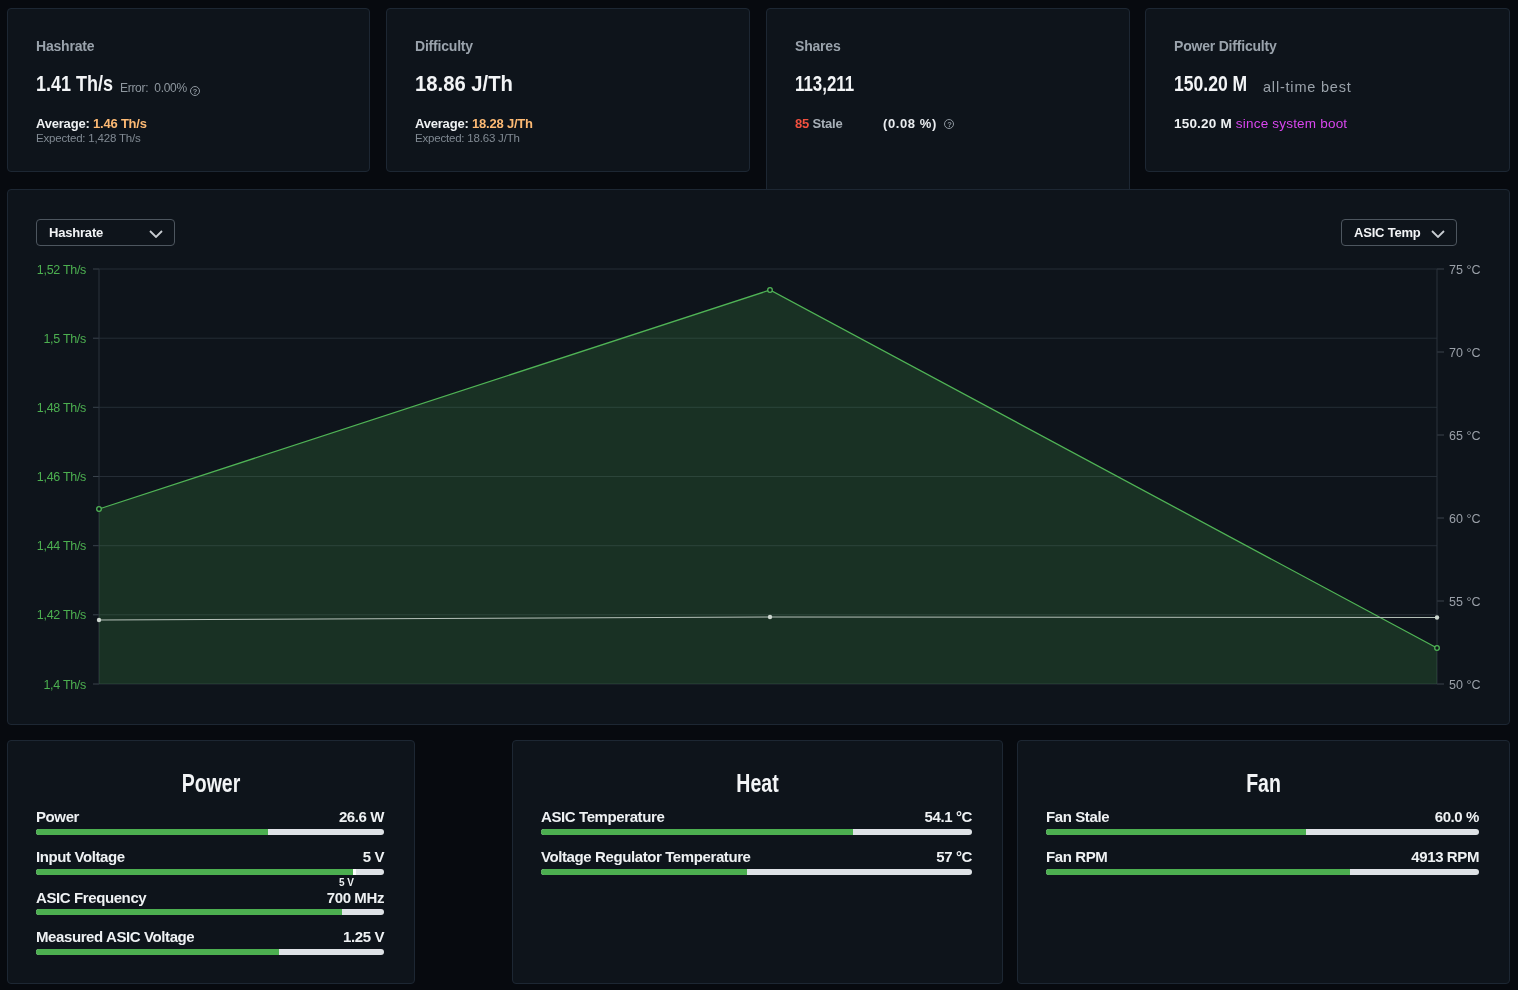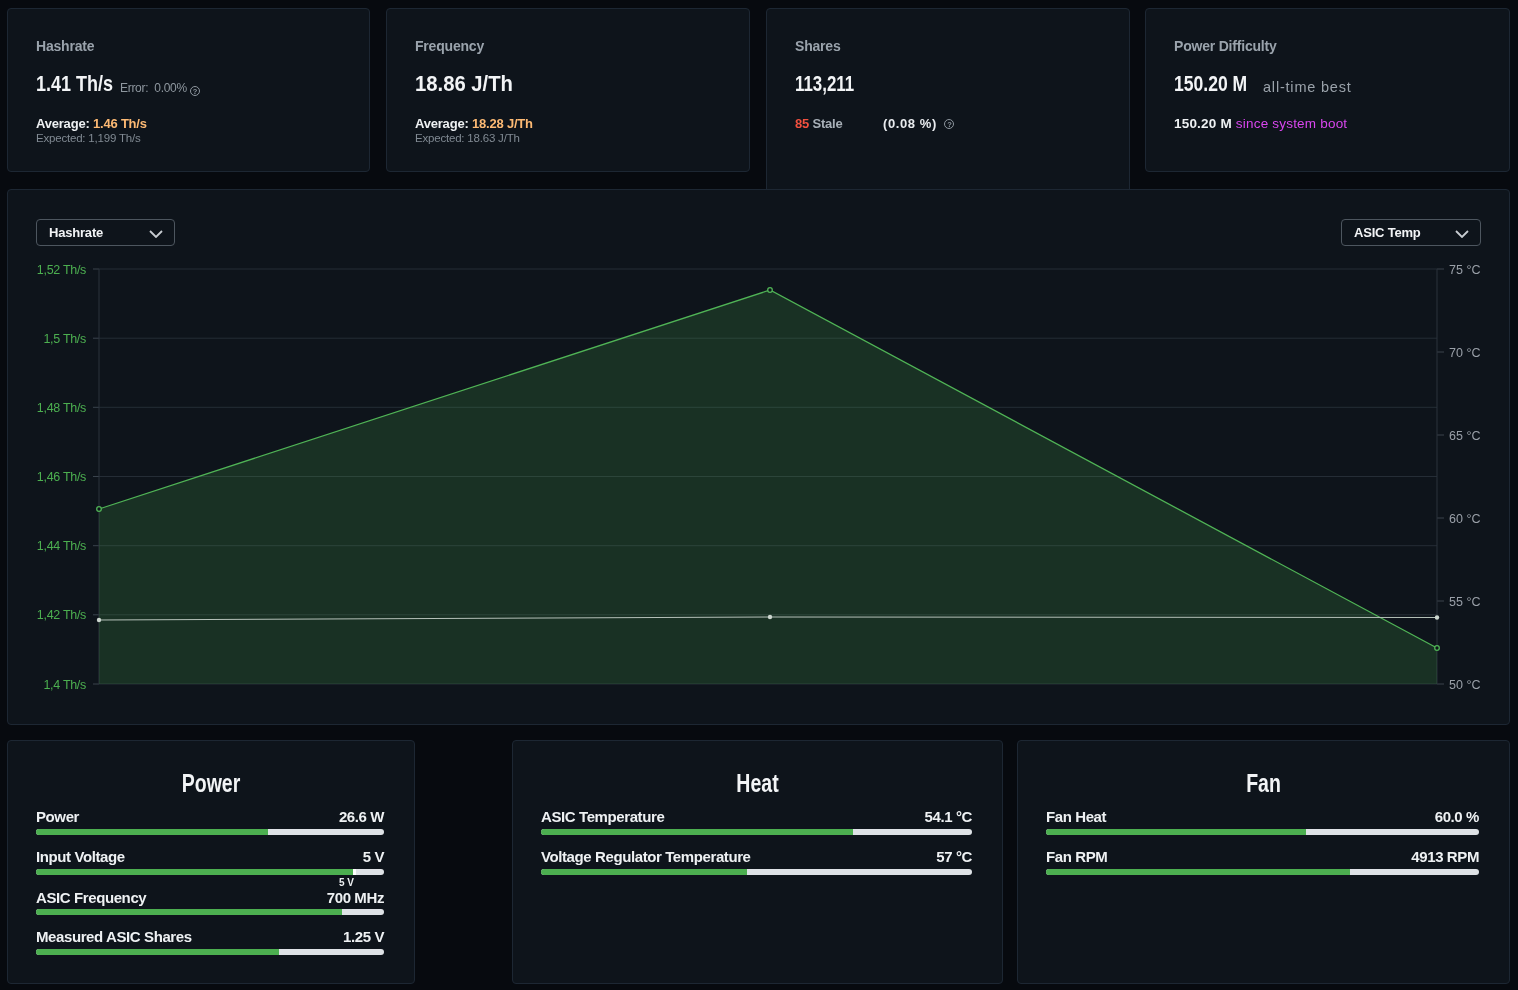--- a/index.html
+++ b/index.html
@@ -21,25 +21,25 @@
 .chev { position:absolute; right:11px; top:10px; }
 </style>
 </head>
 <body>
 
 <div class="card" style="left:7px;top:8px;width:363px;height:164px;">
   <span class="abs t" style="left:28px;top:29px;">Hashrate</span>
   <span class="abs big" style="left:28px;top:62.1px;">1.41 Th/s</span>
   <span class="abs gray" style="left:112px;top:71.7px;font-size:12px;letter-spacing:-0.3px;">Error:&nbsp; 0.00% <span class="qicon" style="vertical-align:-2.5px;">?</span></span>
   <span class="abs avg" style="left:28px;top:106.5px;">Average: <span class="green">1.46 Th/s</span></span>
-  <span class="abs exp" style="left:28px;top:122.8px;">Expected: 1,199 Th/s</span>
+  <span class="abs exp" style="left:28px;top:122.8px;">Expected: 1,428 Th/s</span>
 </div>
 
 <div class="card" style="left:386px;top:8px;width:364px;height:164px;">
-  <span class="abs t" style="left:28px;top:29px;">Frequency</span>
+  <span class="abs t" style="left:28px;top:29px;">Difficulty</span>
   <span class="abs big" style="left:28px;top:62.1px;transform:scaleX(.9);">18.86 J/Th</span>
   <span class="abs avg" style="left:28px;top:106.5px;">Average: <span class="green">18.28 J/Th</span></span>
   <span class="abs exp" style="left:28px;top:122.8px;">Expected: 18.63 J/Th</span>
 </div>
 
 <div class="card" style="left:766px;top:8px;width:364px;height:192px;">
   <span class="abs t" style="left:28px;top:29px;">Shares</span>
   <span class="abs big" style="left:28px;top:62.1px;transform:scaleX(.75);">113,211</span>
   <span class="abs avg" style="left:28px;top:106.5px;"><span style="color:#f0503f;">85</span> <span style="color:#a8b0b8;">Stale</span> <span style="color:#e8ebee;letter-spacing:0.6px;margin-left:37px;">(0.08&nbsp;%)</span> <span class="qicon" style="margin-left:4px;">?</span></span>
 </div>
@@ -111,21 +111,21 @@
       <text x="1441" y="332.5">60 °C</text>
       <text x="1441" y="415.5">55 °C</text>
       <text x="1441" y="498.5">50 °C</text>
     </g>
   </svg>
   <div class="dd" style="left:28px;top:29px;">Hashrate
     <svg class="chev" width="14" height="8" viewBox="0 0 14 8">
         <polyline points="1,1 7,7 13,1" fill="none" stroke="#c8cdd2" stroke-width="1.8"></polyline>
       </svg>
   </div>
-  <div class="dd" style="left:1333px;top:29px;width:140px;">ASIC Temp
+  <div class="dd" style="left:1333px;top:29px;width:116px;">ASIC Temp
     <svg class="chev" width="14" height="8" viewBox="0 0 14 8">
         <polyline points="1,1 7,7 13,1" fill="none" stroke="#c8cdd2" stroke-width="1.8"></polyline>
       </svg>
   </div>
 </div>
 
 <div class="card" style="left:7px;top:740px;width:408px;height:244px;">
   <div class="abs btitle" style="top:27px;">Power</div>
   <span class="abs rowlab" style="left:28px;top:66.7px;">Power</span>
   <span class="abs rowlab" style="right:30px;top:66.7px;">26.6 W</span>
@@ -137,21 +137,21 @@
   <div class="bar" style="left:28px;right:30px;top:127.5px;">
       <div class="fill" style="width:91.2%;"></div>
       <div style="position:absolute;left:91.2%;top:0;bottom:0;width:3px;background:#fdfdfd;"></div>
     </div>
   <span class="abs" style="right:60px;top:135.7px;font-size:10px;font-weight:700;color:#eef1f3;">5 V</span>
   <span class="abs rowlab" style="left:28px;top:147.7px;">ASIC Frequency</span>
   <span class="abs rowlab" style="right:30px;top:147.7px;text-align:center;">700 MHz</span>
   <div class="bar" style="left:28px;right:30px;top:167.5px;">
       <div class="fill" style="width:88%;"></div>
     </div>
-  <span class="abs rowlab" style="left:28px;top:187.4px;">Measured ASIC Shares</span>
+  <span class="abs rowlab" style="left:28px;top:187.4px;">Measured ASIC Voltage</span>
   <span class="abs rowlab" style="right:30px;top:187.4px;">1.25 V</span>
   <div class="bar" style="left:28px;right:30px;top:207.7px;">
       <div class="fill" style="width:69.7%;"></div>
     </div>
 </div>
 
 <div class="card" style="left:512px;top:740px;width:491px;height:244px;">
   <div class="abs btitle" style="top:27px;">Heat</div>
   <span class="abs rowlab" style="left:28px;top:66.7px;">ASIC Temperature</span>
   <span class="abs rowlab" style="right:30px;top:66.7px;">54.1 °C</span>
@@ -160,21 +160,21 @@
     </div>
   <span class="abs rowlab" style="left:28px;top:106.9px;">Voltage Regulator Temperature</span>
   <span class="abs rowlab" style="right:30px;top:106.9px;">57 °C</span>
   <div class="bar" style="left:28px;right:30px;top:127.5px;">
       <div class="fill" style="width:47.7%;"></div>
     </div>
 </div>
 
 <div class="card" style="left:1017px;top:740px;width:493px;height:244px;">
   <div class="abs btitle" style="top:27px;">Fan</div>
-  <span class="abs rowlab" style="left:28px;top:66.7px;">Fan Heat</span>
+  <span class="abs rowlab" style="left:28px;top:66.7px;">Fan Stale</span>
   <span class="abs rowlab" style="right:30px;top:66.7px;">60.0 %</span>
   <div class="bar" style="left:28px;right:30px;top:87.7px;">
       <div class="fill" style="width:60%;"></div>
     </div>
   <span class="abs rowlab" style="left:28px;top:106.9px;">Fan RPM</span>
   <span class="abs rowlab" style="right:30px;top:106.9px;">4913 RPM</span>
   <div class="bar" style="left:28px;right:30px;top:127.5px;">
       <div class="fill" style="width:70.2%;"></div>
     </div>
 </div>

